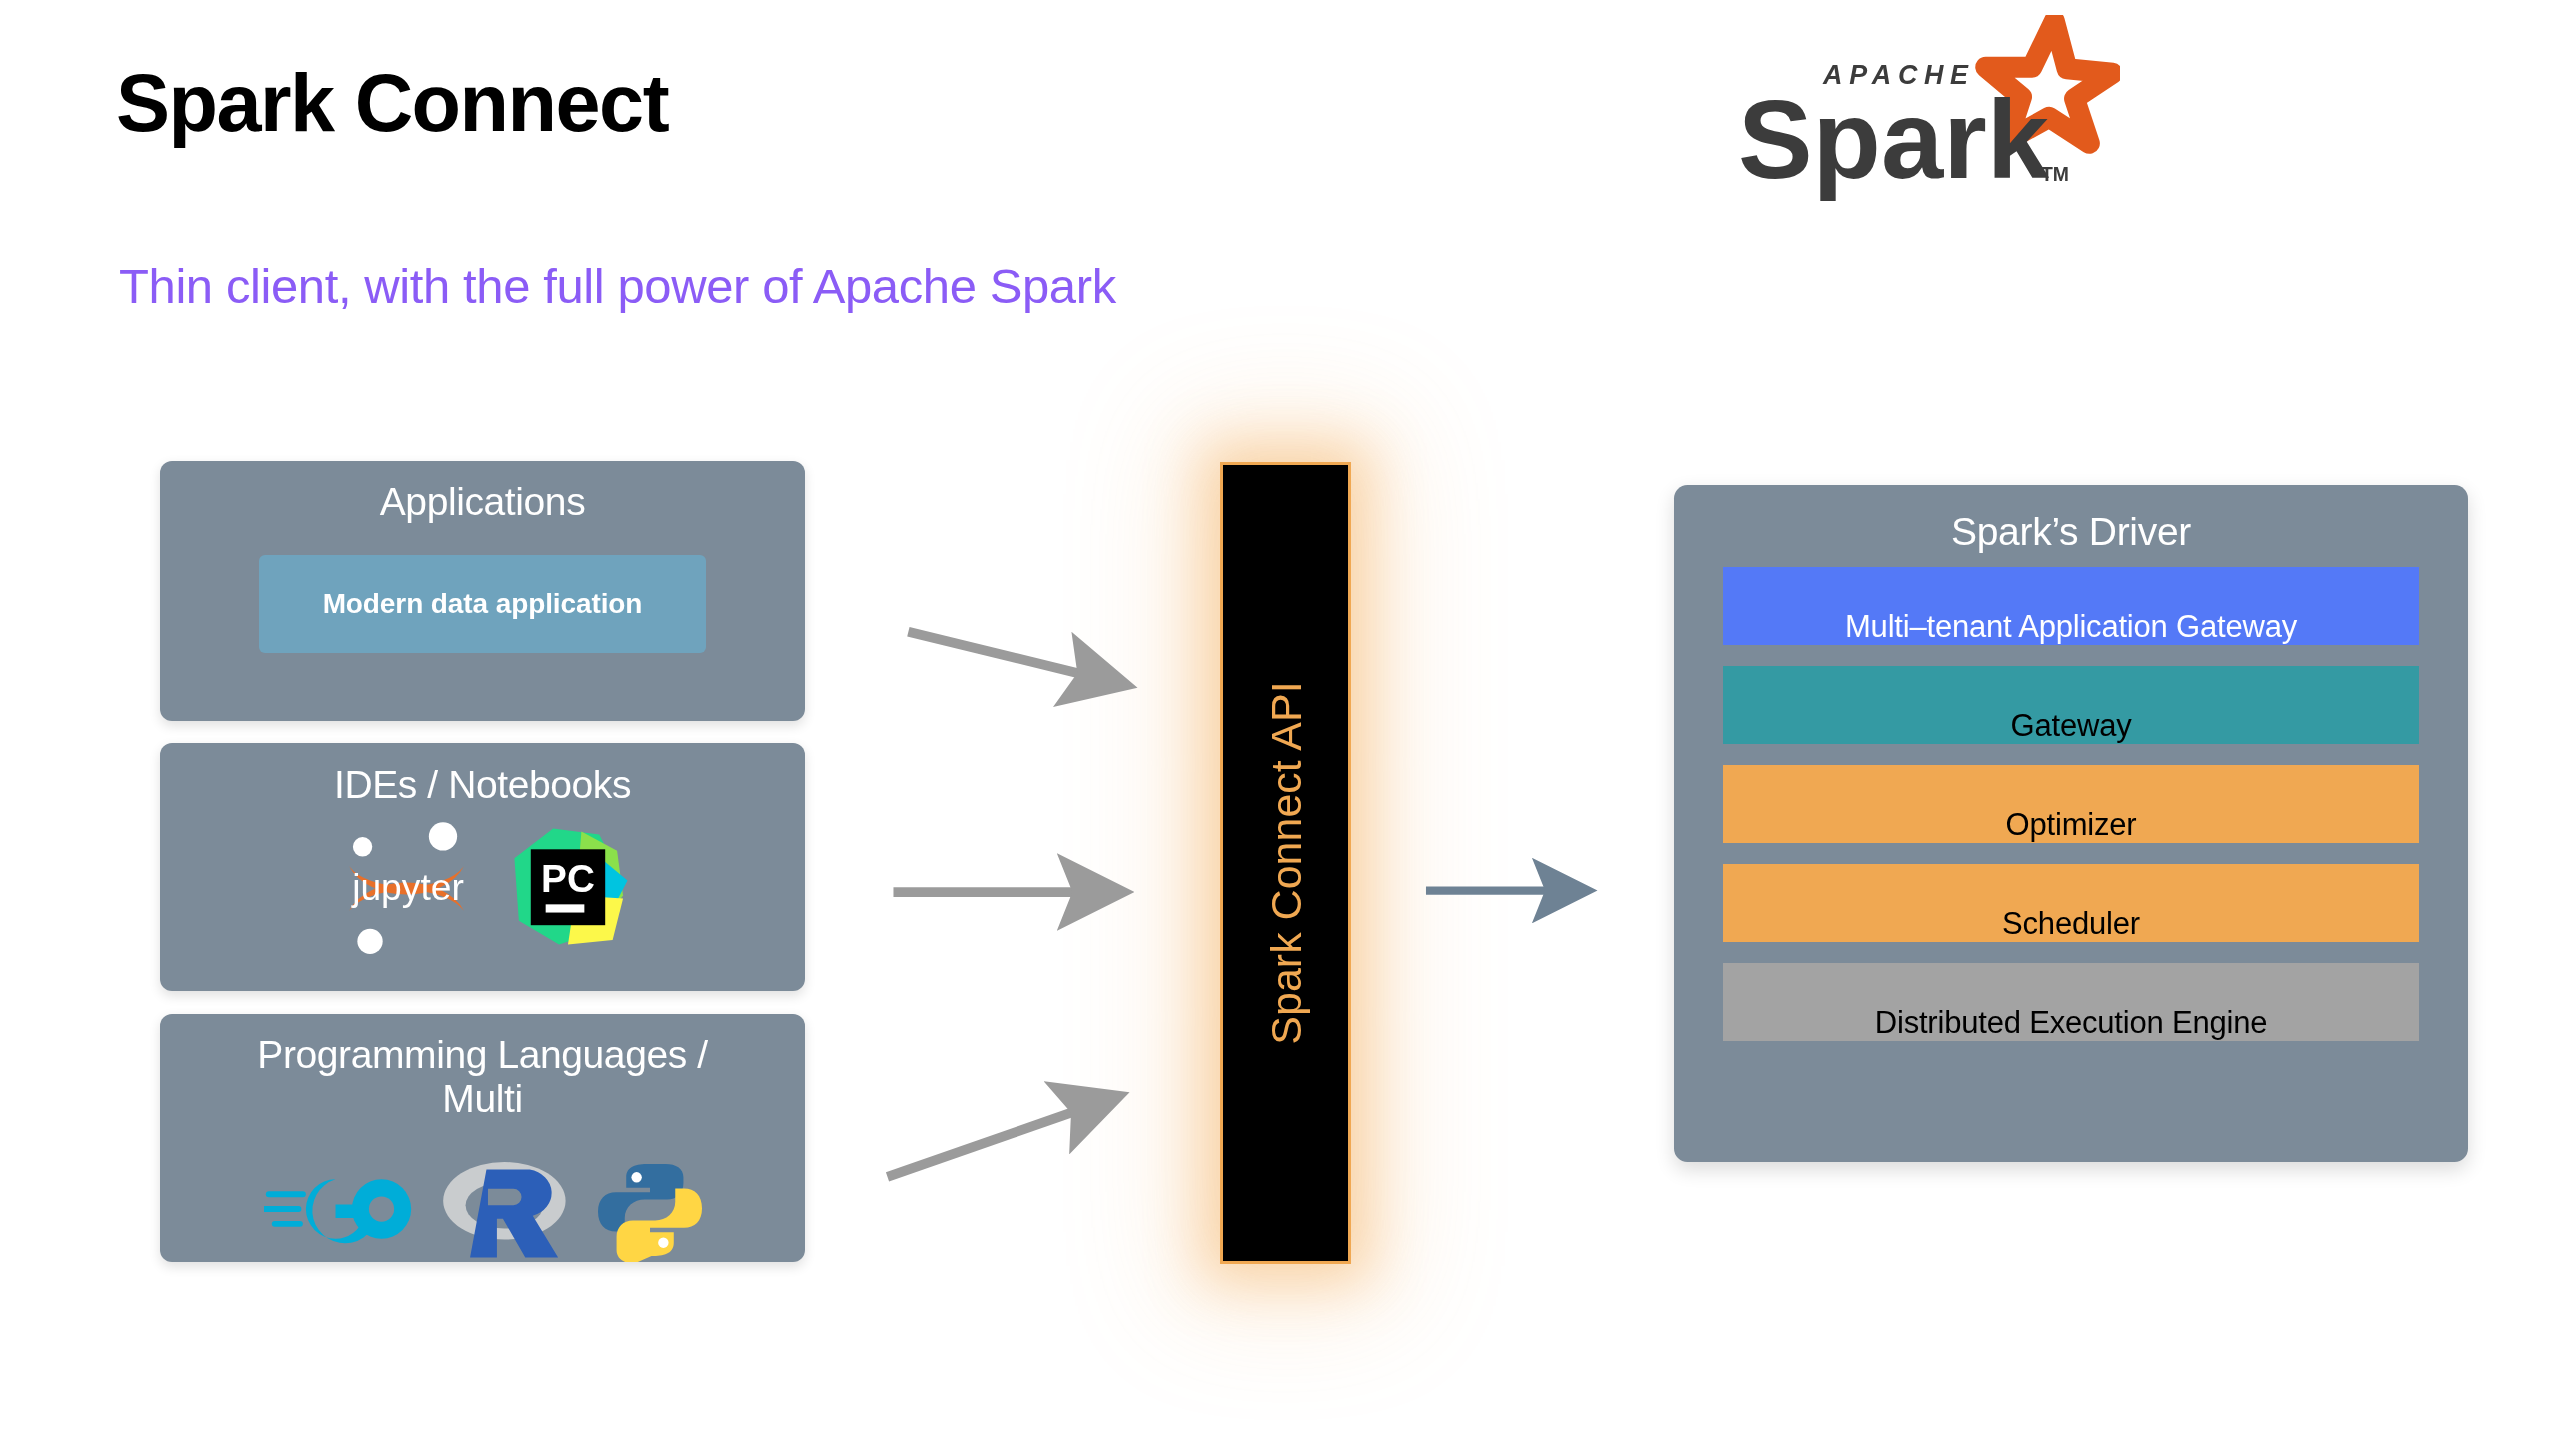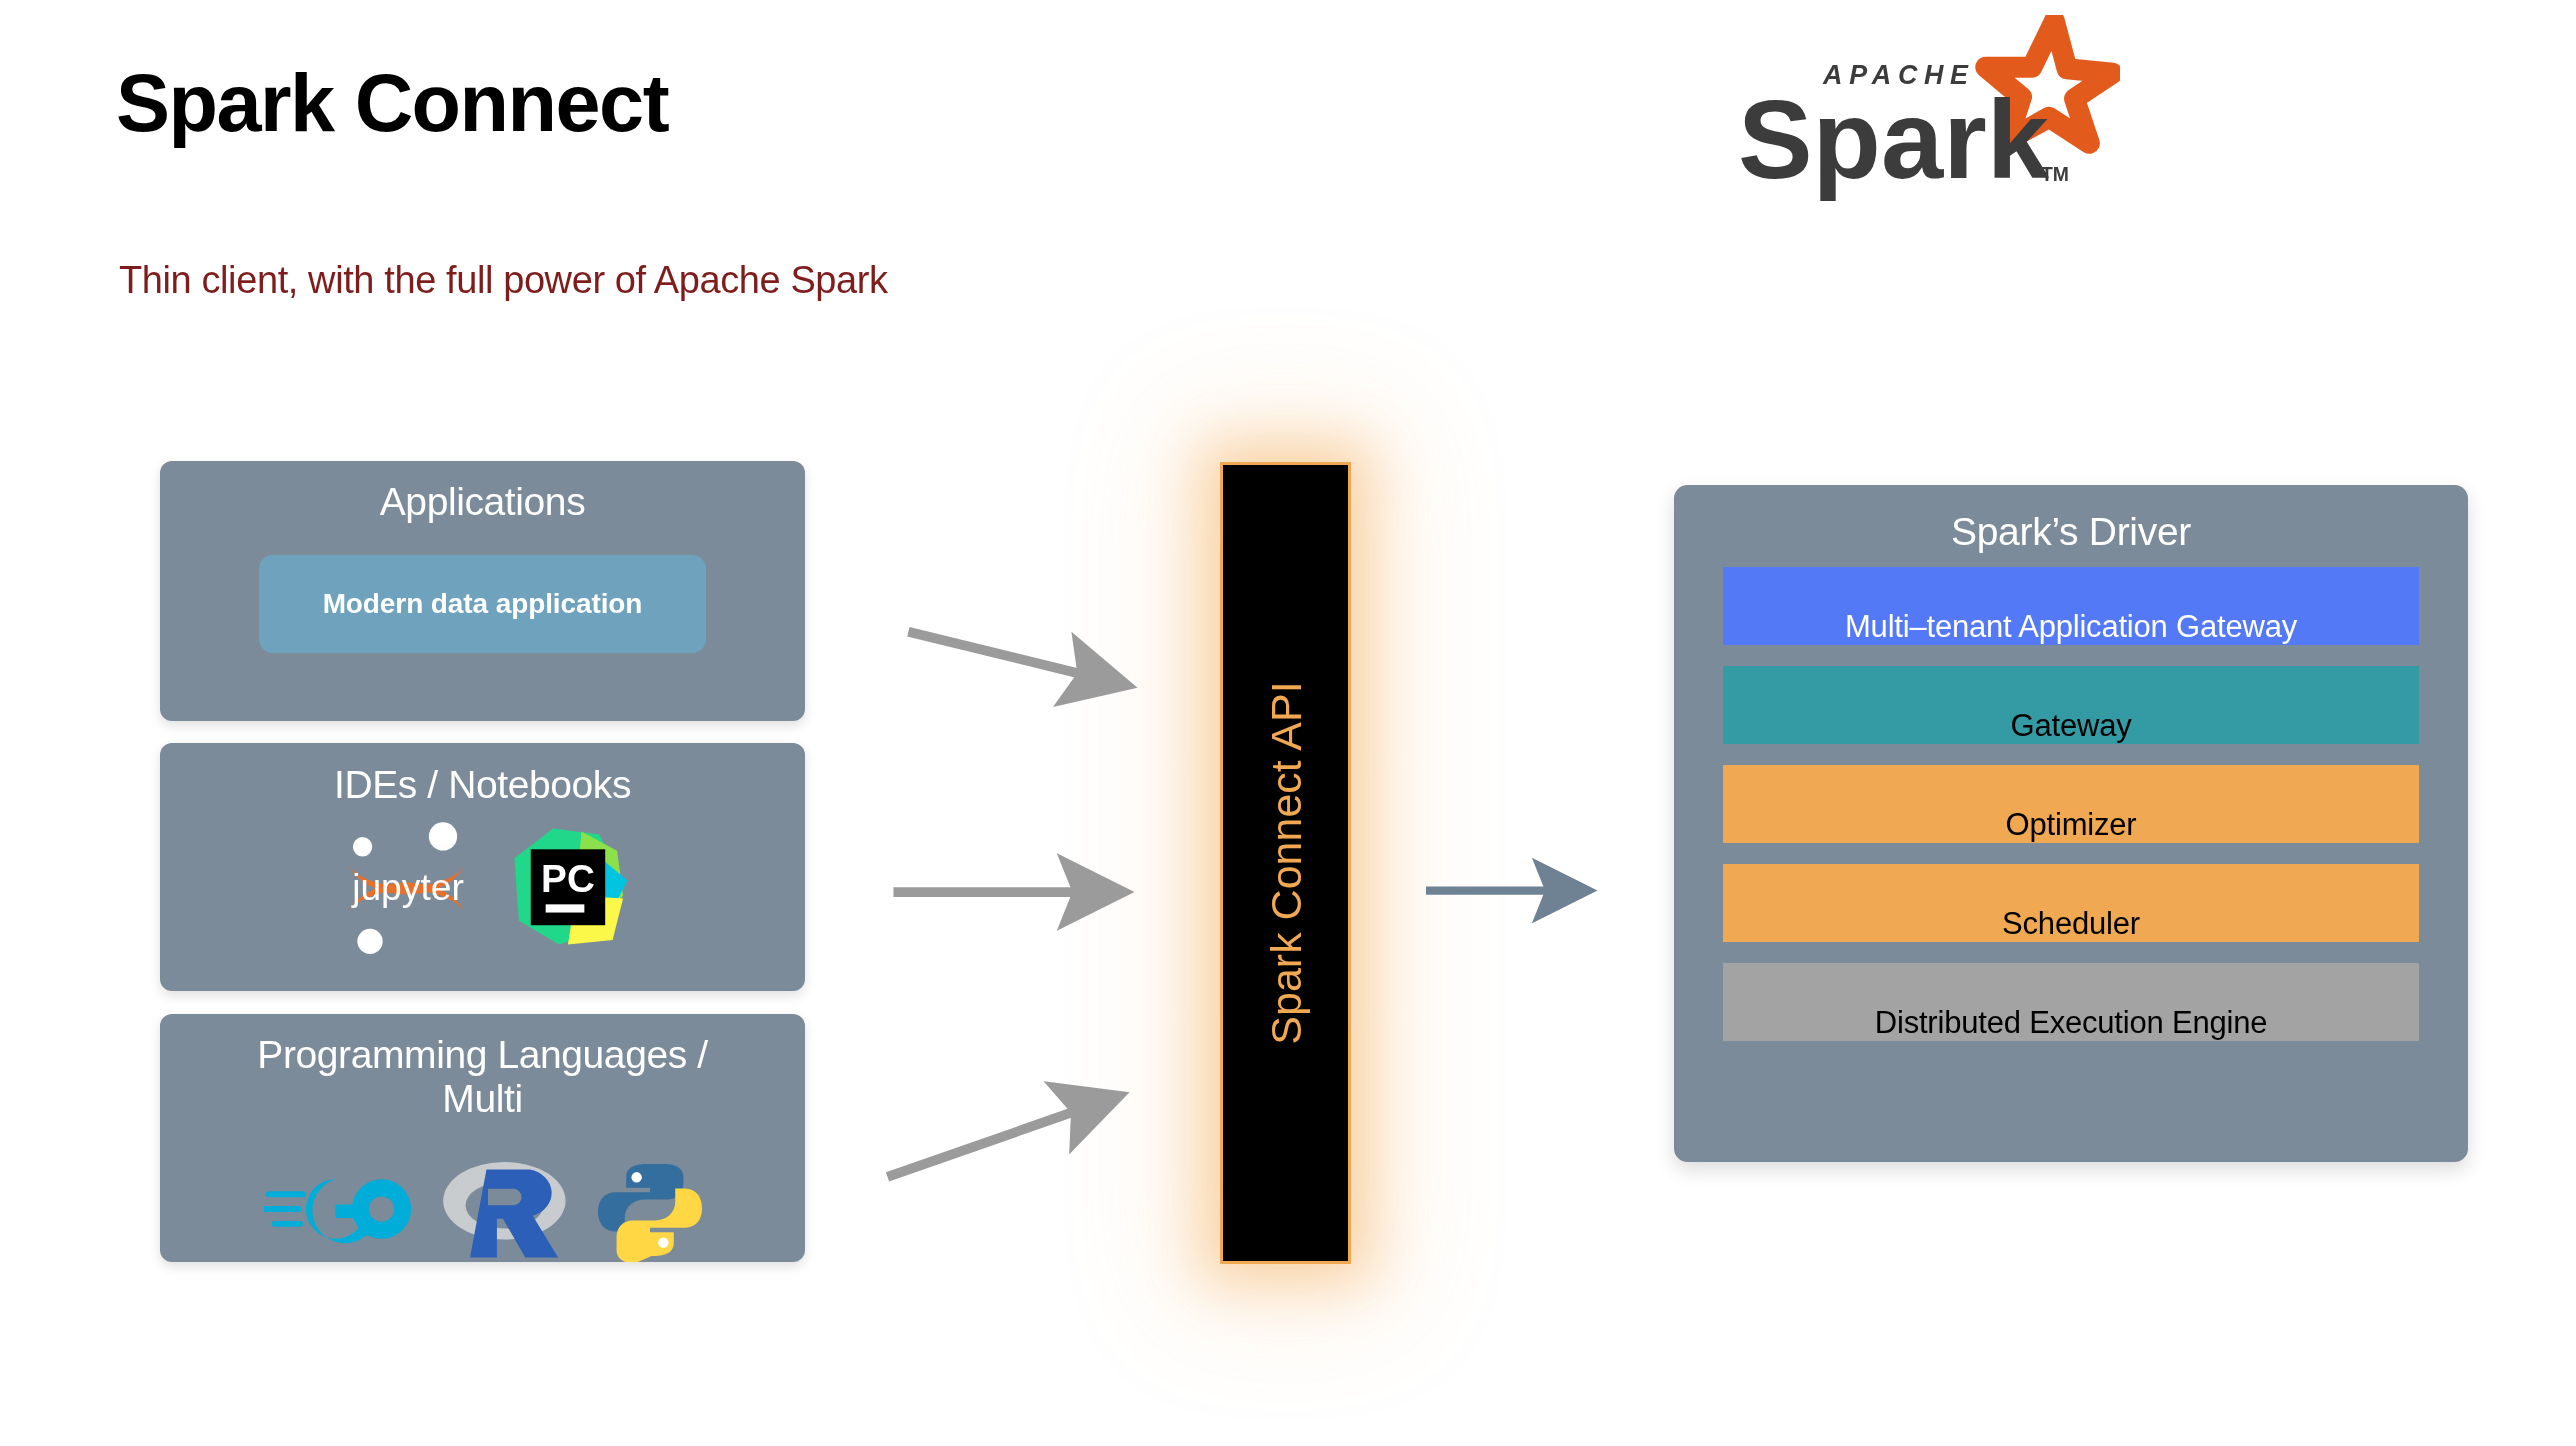--- a/index.html
+++ b/index.html
@@ -12,21 +12,21 @@
   .slide { position: relative; width: 2156px; height: 1447px; background: #fff; }
 
   
   .title {
     position: absolute; left: 116px; top: 61px;
     font-size: 81px; font-weight: 700; color: #000000;
     letter-spacing: -1.5px; line-height: 1.05;
   }
   .subtitle {
     position: absolute; left: 119px; top: 260px;
-    font-size: 38px; font-weight: 400; color: #7f1d1d;
+    font-size: 49px; font-weight: 400; color: #8b5cf6;
     letter-spacing: -0.4px; line-height: 1.1;
   }
 
   
   .spark-logo { position: absolute; right: 36px; top: 15px; width: 388px; height: 209px; }
   .spark-logo svg { width: 100%; height: 100%; display: block; }
 
   
   .left-col { position: absolute; left: 160px; top: 461px; width: 645px; }
   .client-box {
@@ -41,21 +41,21 @@
   .client-box.b1 { height: 260px; }
   .client-box.b2 { height: 248px; }
   .client-box.b3 { height: 248px; margin-bottom: 0; gap: 33px; }
   .box-title {
     color: #ffffff; font-size: 39px; font-weight: 400;
     text-align: center; line-height: 1.12; letter-spacing: -0.4px;
   }
   .inner-pill {
     margin-top: 31px;
     width: 447px; height: 98px;
-    background: #6FA3BD; border-radius: 14px;
+    background: #6FA3BD; border-radius: 6px;
     display: flex; align-items: center; justify-content: center;
     color: #fff; font-size: 28px; font-weight: 700; letter-spacing: -0.1px;
   }
   .logo-row { margin-top: 13.4px; display: flex; align-items: center; justify-content: center; gap: 25px; }
   .logo-row.langs { margin-top: 4.5px; gap: 27px; }
 
   
   .connect-bar {
     position: absolute; left: 1220px; top: 462px;
     width: 131px; height: 802px;

